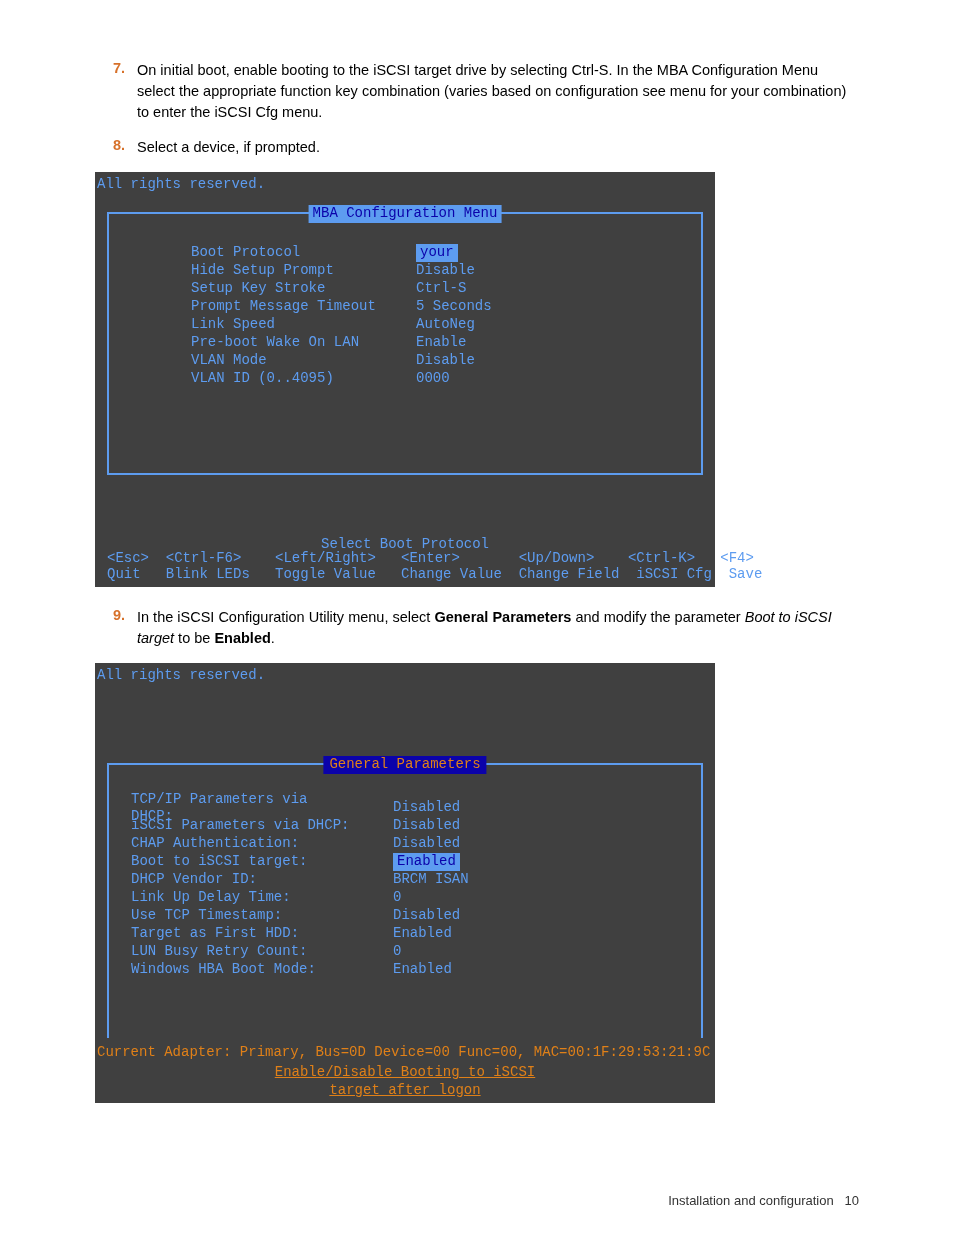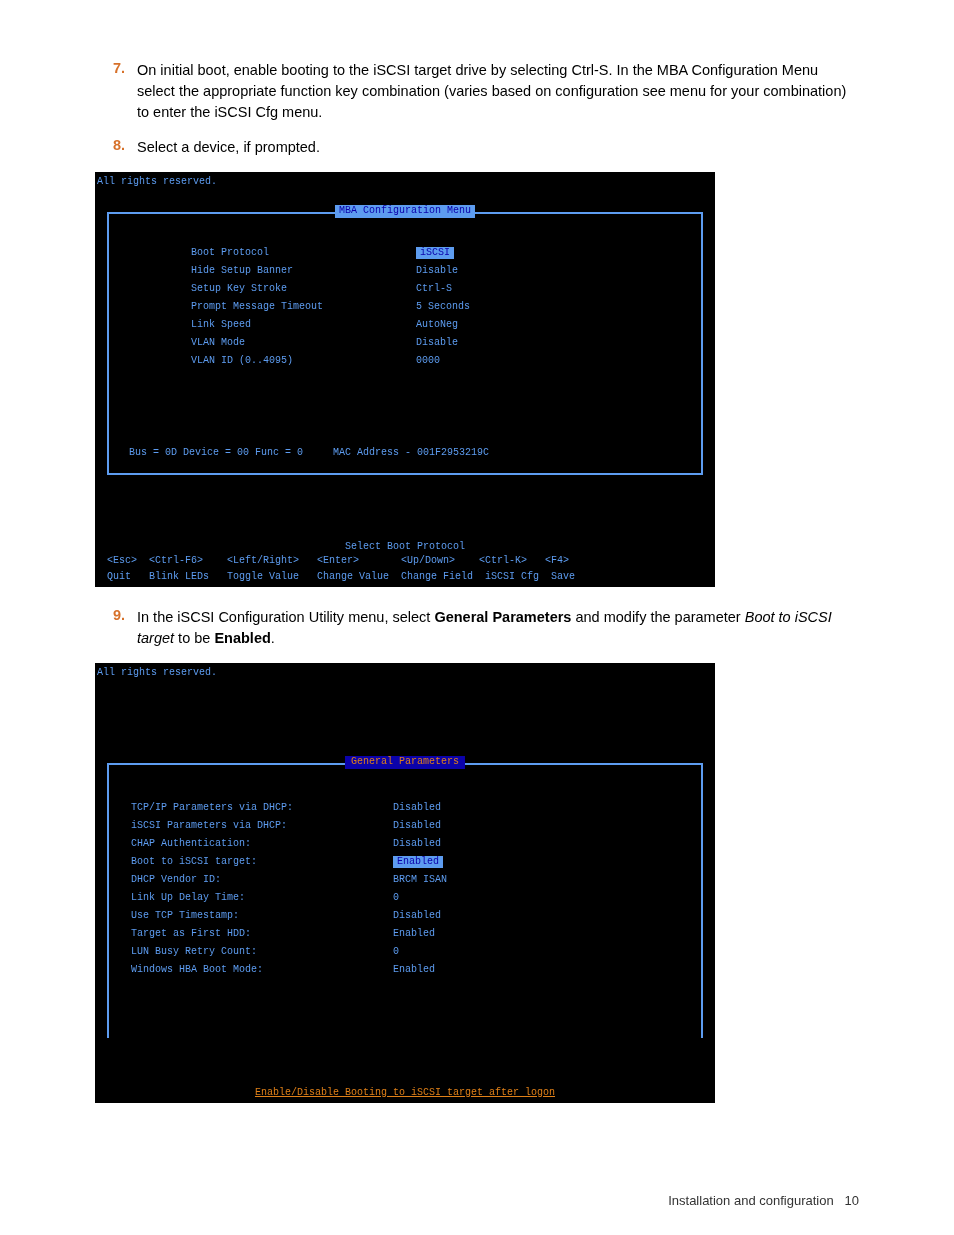--- a/index.html
+++ b/index.html
@@ -36,24 +36,24 @@
   }
   .step-body {
     flex: 1;
     line-height: 1.45;
   }
   .bold { font-weight: bold; }
   .italic { font-style: italic; }
 
   
   .bios {
-    background: #000000;
+    background: #404040;
     color: #5d9cf0;
     font-family: "Courier New", monospace;
-    font-size: 10px;
+    font-size: 14px;
     line-height: 1.25;
     margin-left: 0px;
     width: 620px;
   }
   .bios1 { height: 415px; position: relative; margin-bottom:20px;}
   .bios2 { height: 440px; position: relative; margin-bottom:20px;}
 
   .bios .top-rights {
     position: absolute;
     top: 4px;
@@ -188,51 +188,52 @@
 
       <div class="bios bios1">
         <span class="top-rights">All rights reserved.</span>
 
         <div class="panel" style="left:12px; top:40px; width:596px; height:263px;">
           <span class="panel-title sel-bg" style="color:#0b02aa;">MBA Configuration Menu</span>
 
           <div class="kv" id="bios1-rows">
               <div class="row">
                 <span class="label">Boot Protocol</span>
-                <span class="value sel-bg">iSCSI</span>
-              </div>
-              <div class="row">
-                <span class="label">Hide Setup Banner</span>
+                <span class="value sel-bg">your</span>
+              </div>
+              <div class="row">
+                <span class="label">Hide Setup Prompt</span>
                 <span class="value">Disable</span>
               </div>
               <div class="row">
                 <span class="label">Setup Key Stroke</span>
                 <span class="value">Ctrl-S</span>
               </div>
               <div class="row">
                 <span class="label">Prompt Message Timeout</span>
                 <span class="value">5 Seconds</span>
               </div>
               <div class="row">
                 <span class="label">Link Speed</span>
                 <span class="value">AutoNeg</span>
               </div>
               <div class="row">
+                <span class="label">Pre-boot Wake On LAN</span>
+                <span class="value">Enable</span>
+              </div>
+              <div class="row">
                 <span class="label">VLAN Mode</span>
                 <span class="value">Disable</span>
               </div>
               <div class="row">
                 <span class="label">VLAN ID (0..4095)</span>
                 <span class="value">0000</span>
               </div>
             </div>
 
-          <div class="busline">
-            <span>Bus = 0D Device = 00 Func = 0</span><span class="gap"></span><span>MAC Address - 001F2953219C</span>
-          </div>
         </div>
 
         <span class="select-msg">Select Boot Protocol</span>
         <span class="fkeys-row1">&lt;Esc&gt;  &lt;Ctrl-F6&gt;    &lt;Left/Right&gt;   &lt;Enter&gt;       &lt;Up/Down&gt;    &lt;Ctrl-K&gt;   &lt;F4&gt;</span>
         <span class="fkeys-row2">Quit   Blink LEDs   Toggle Value   Change Value  Change Field  iSCSI Cfg  Save</span>
       </div>
     </li>
 
     <li>
       <div class="step-row">
@@ -287,20 +288,21 @@
                 <span class="label">LUN Busy Retry Count:</span>
                 <span class="value">0</span>
               </div>
               <div class="row">
                 <span class="label">Windows HBA Boot Mode:</span>
                 <span class="value">Enabled</span>
               </div>
             </div>
         </div>
 
+        <span class="cur-adapter orange">Current Adapter: Primary, Bus=0D Device=00 Func=00, MAC=00:1F:29:53:21:9C</span>
         <span class="help-line orange">Enable/Disable Booting to iSCSI target after logon</span>
       </div>
     </li>
 
   </ol>
 </div>
 
 <div class="footer">
   <span>Installation and configuration</span>&nbsp;&nbsp;&nbsp;<span>10</span>
 </div>

